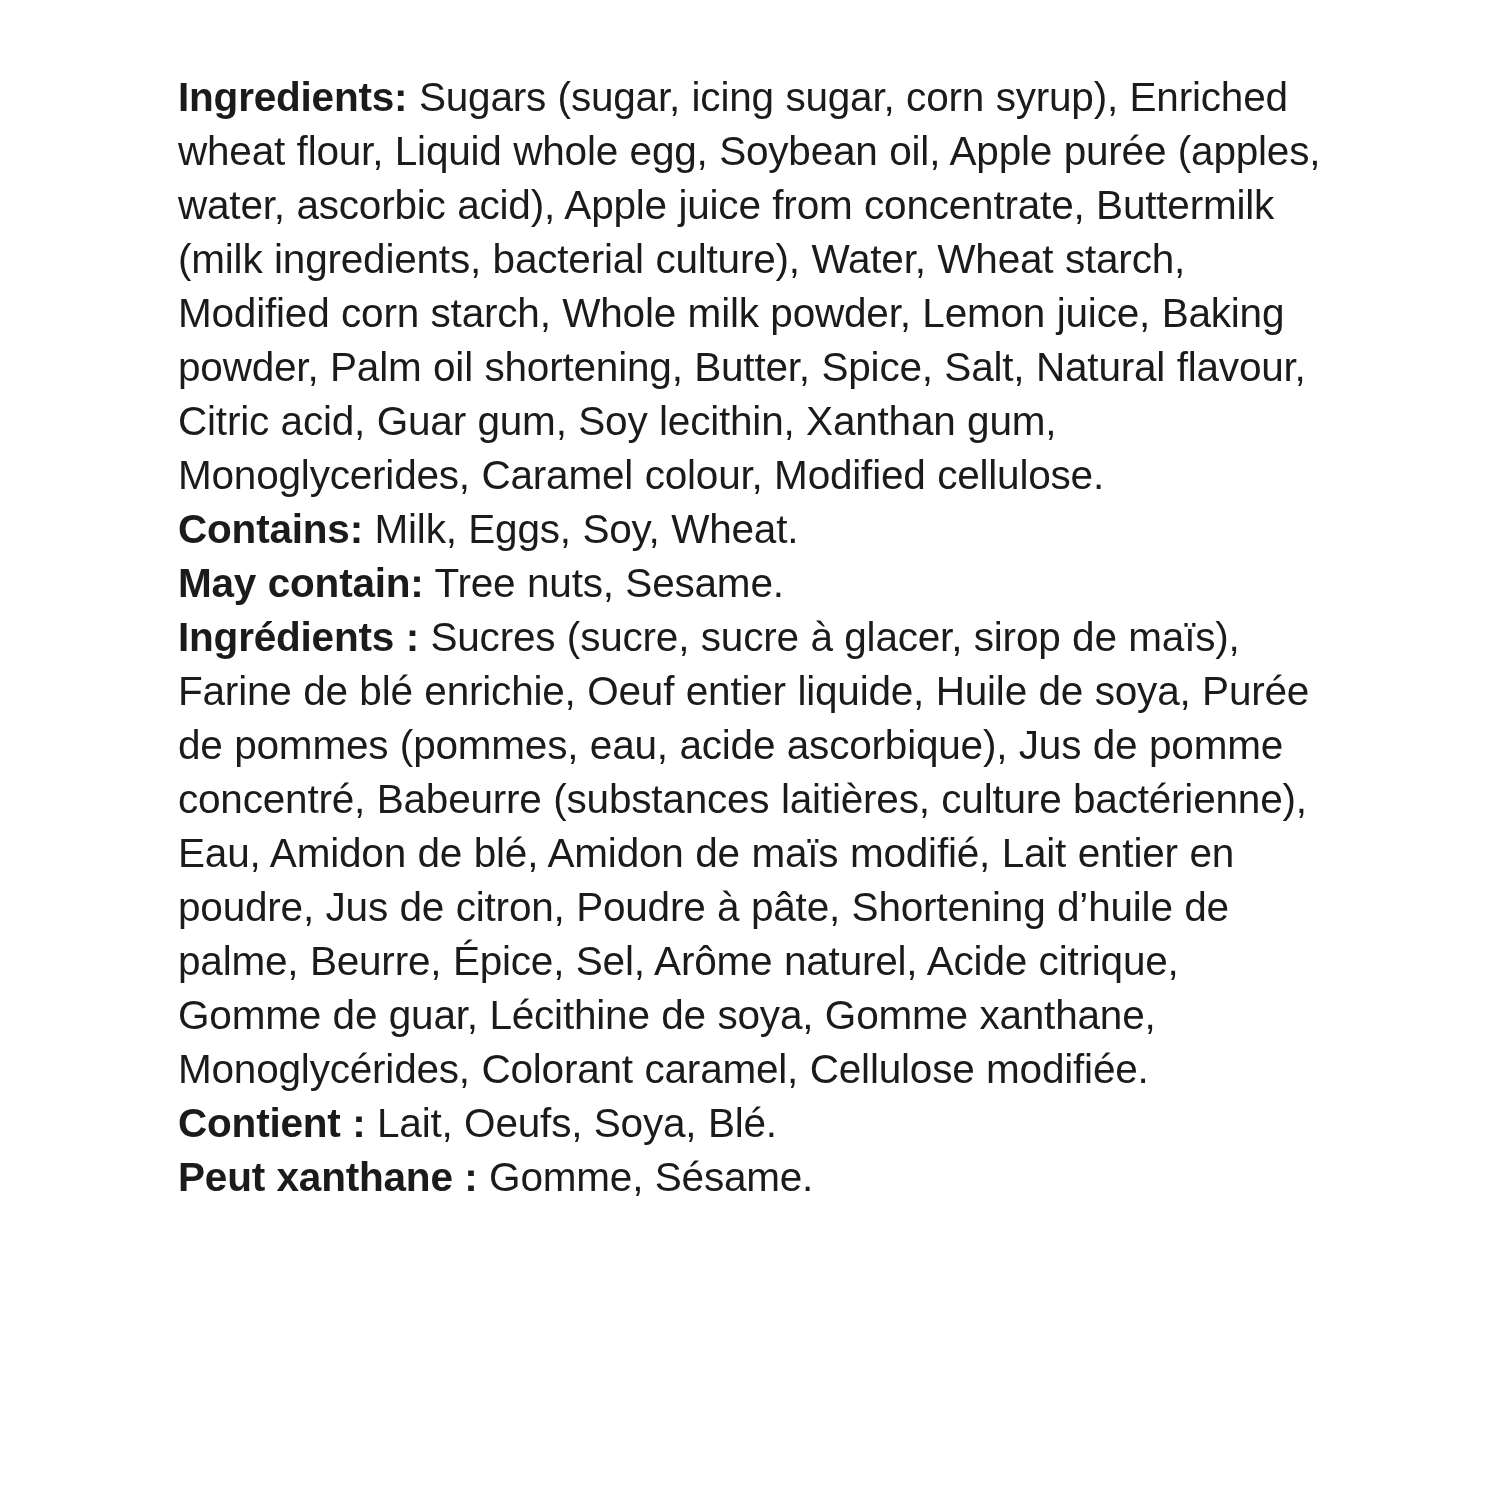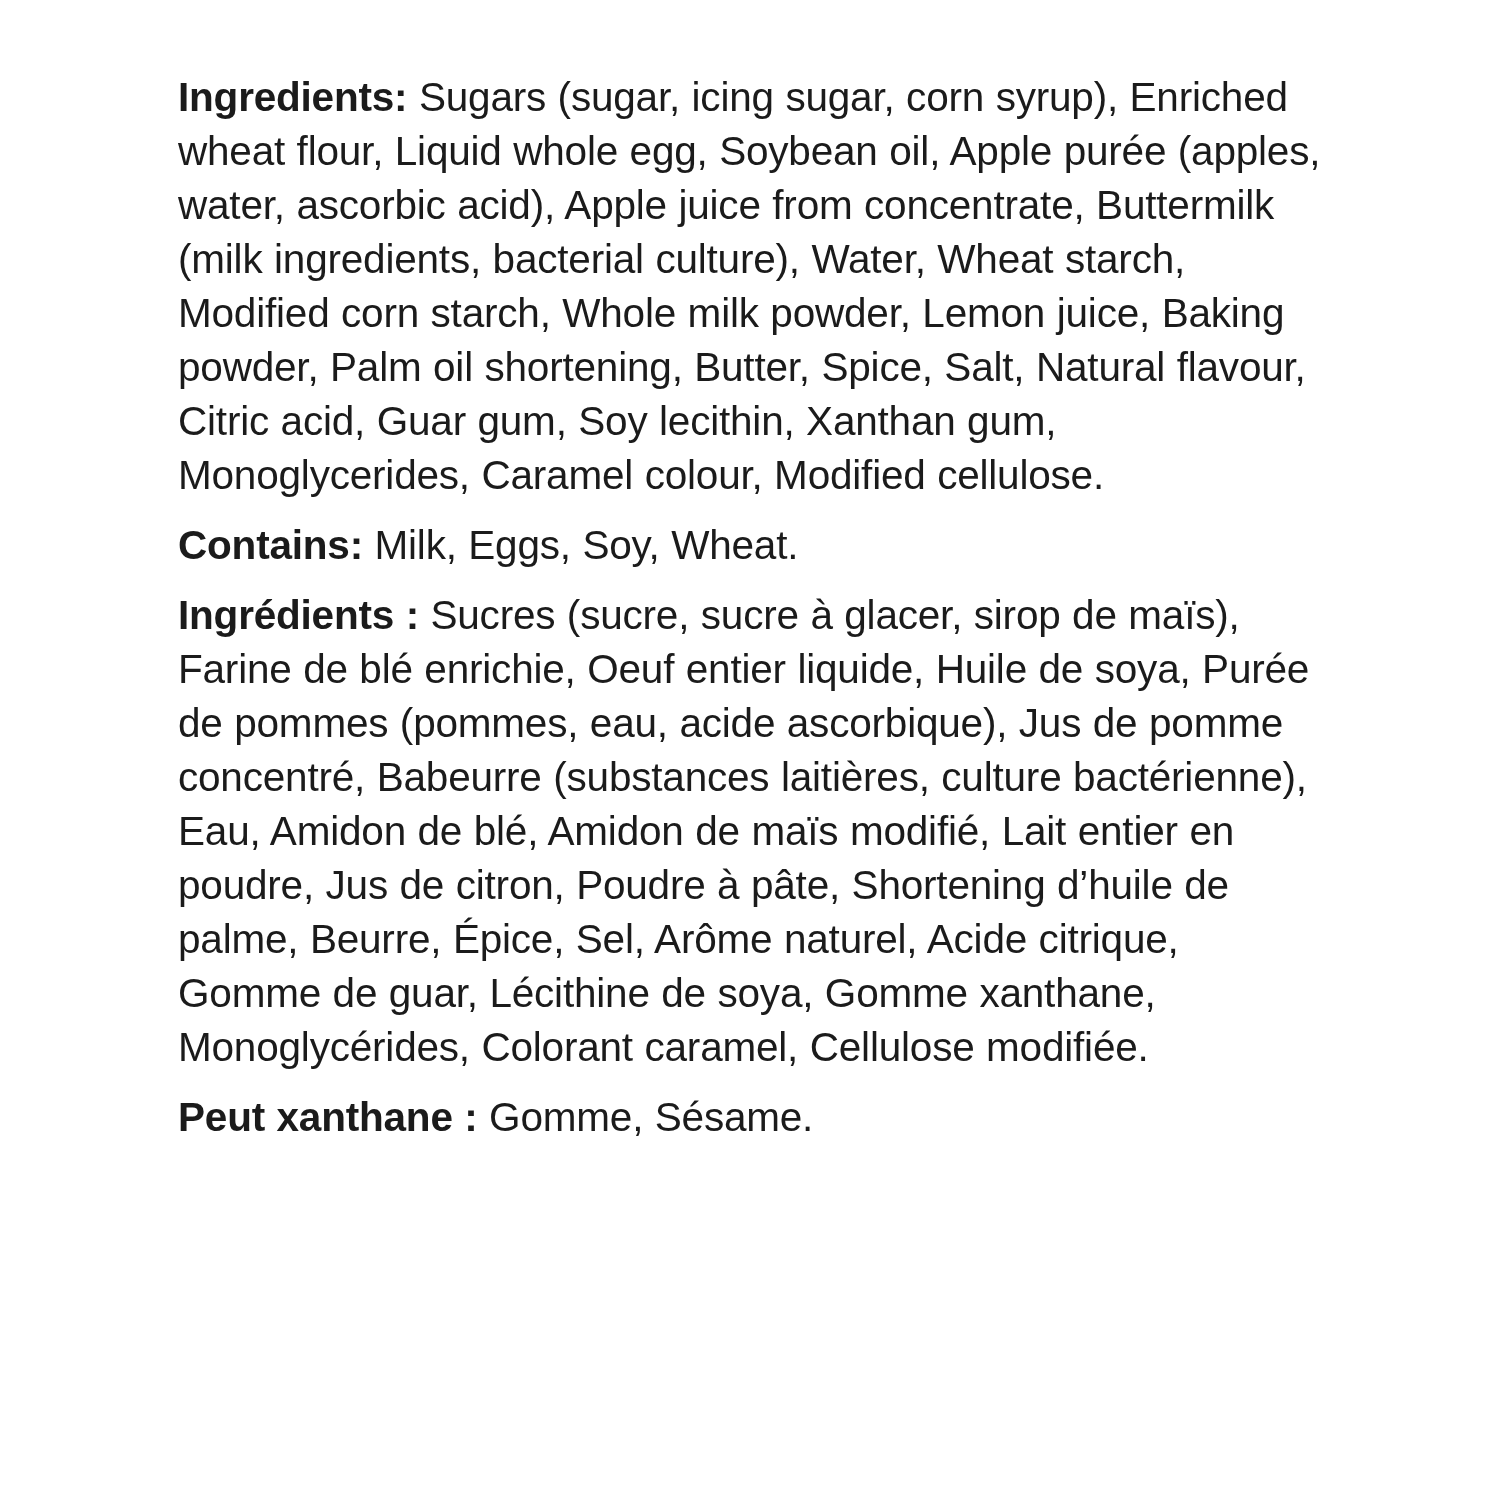--- a/index.html
+++ b/index.html
@@ -23,37 +23,39 @@
   }
   .block {
     font-size: 40.5px;
     line-height: 54px;
     letter-spacing: -0.2px;
     color: #1b1b1b;
     text-align: left;
     word-spacing: 0.5px;
   }
   .block + .block {
-    margin-top: 16px;
+    margin-top: 0;
   }
   .lead {
     font-weight: bold;
   }
   .para {
     margin: 0;
   }
 </style>
 </head>
 <body>
 
 <div class="label-panel">
 
   <p class="block para"><span class="lead">Ingredients:</span><span> Sugars (sugar, icing sugar, corn syrup), Enriched wheat flour, Liquid whole egg, Soybean oil, Apple purée (apples, water, ascorbic acid), Apple juice from concentrate, Buttermilk (milk ingredients, bacterial culture), Water, Wheat starch, Modified corn starch, Whole milk powder, Lemon juice, Baking powder, Palm oil shortening, Butter, Spice, Salt, Natural flavour, Citric acid, Guar gum, Soy lecithin, Xanthan gum, Monoglycerides, Caramel colour, Modified cellulose.</span></p>
 
   <p class="block para"><span class="lead">Contains:</span><span> Milk, Eggs, Soy, Wheat.</span></p>
 
+  <p class="block para"><span class="lead">May contain:</span><span> Tree nuts, Sesame.</span></p>
 
   <p class="block para"><span class="lead">Ingrédients :</span><span> Sucres (sucre, sucre à glacer, sirop de maïs), Farine de blé enrichie, Oeuf entier liquide, Huile de soya, Purée de pommes (pommes, eau, acide ascorbique), Jus de pomme concentré, Babeurre (substances laitières, culture bactérienne), Eau, Amidon de blé, Amidon de maïs modifié, Lait entier en poudre, Jus de citron, Poudre à pâte, Shortening d’huile de palme, Beurre, Épice, Sel, Arôme naturel, Acide citrique, Gomme de guar, Lécithine de soya, Gomme xanthane, Monoglycérides, Colorant caramel, Cellulose modifiée.</span></p>
 
+  <p class="block para"><span class="lead">Contient :</span><span> Lait, Oeufs, Soya, Blé.</span></p>
 
   <p class="block para"><span class="lead">Peut xanthane :</span><span> Gomme, Sésame.</span></p>
 
 </div>
 
 </body></html>

